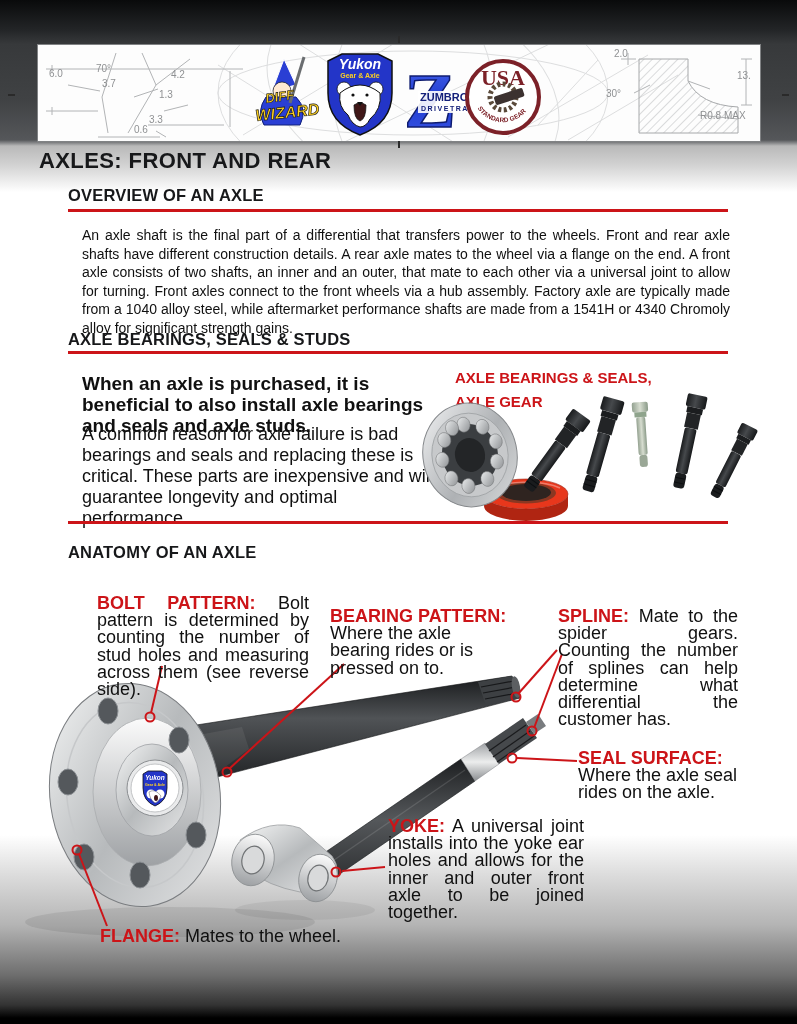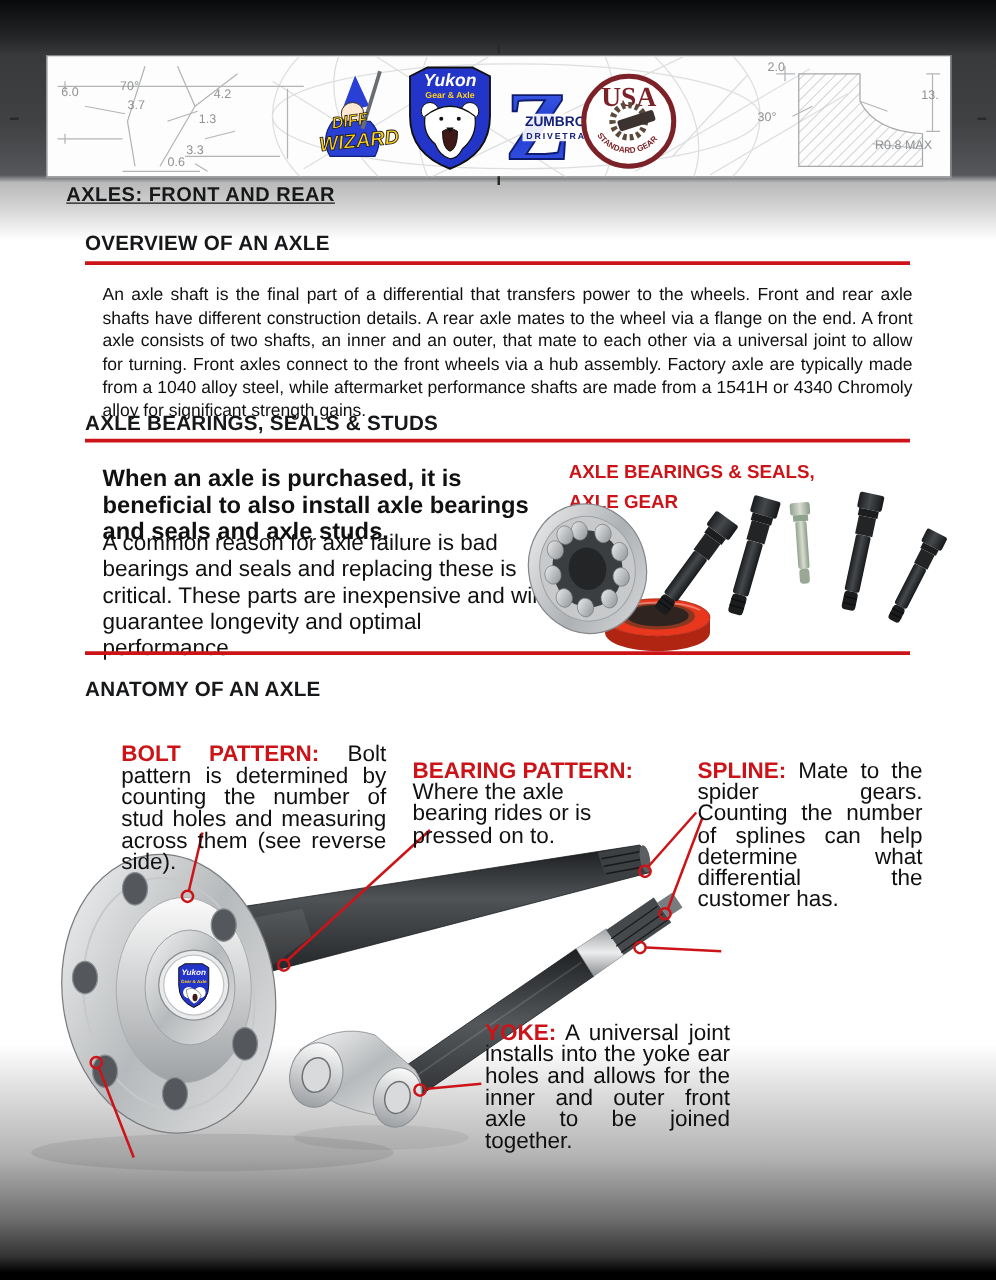--- a/index.html
+++ b/index.html
@@ -8,21 +8,21 @@
     font-family:"Liberation Sans", sans-serif;color:#141414;
     background:linear-gradient(180deg,
       #090a0b 0px,#232527 30px,#37393b 44px,#404244 100px,#55575a 140px,
       #b9b9b9 146px,#d2d2d2 165px,#ffffff 192px,
       #ffffff 835px,#dcdcdc 875px,#b4b4b4 925px,#6e6e6e 975px,#333333 1005px,#000000 1018px);
   }
   
   .banner{position:absolute;left:37px;top:44px;width:722px;height:96px;background:#fdfdfd;border:1px solid #808284;}
   .tick{position:absolute;background:#2a2a2a;}
   
-  .page-title{position:absolute;left:53px;top:148px;font-size:16px;font-weight:bold;letter-spacing:.4px;color:#17181a;text-decoration:underline;}
+  .page-title{position:absolute;left:39px;top:148px;font-size:22px;font-weight:bold;letter-spacing:.4px;color:#17181a;}
   .sec-head{position:absolute;left:68px;font-size:16.5px;font-weight:bold;letter-spacing:.2px;color:#17181a;text-align:center;}
   .red-rule{position:absolute;left:68px;width:660px;height:3px;background:#cc1418;}
   
   .overview-body{position:absolute;left:82px;top:226px;width:648px;font-size:14px;line-height:18.6px;text-align:justify;color:#101010;}
   .brg-p1{position:absolute;left:82px;top:373px;width:348px;font-size:19px;line-height:21px;font-weight:bold;color:#101010;}
   .brg-p2{position:absolute;left:82px;top:424px;width:352px;font-size:18px;line-height:21px;color:#101010;}
   .brg-callout{position:absolute;left:455px;top:366px;font-size:15px;line-height:24px;font-weight:bold;color:#cc1418;}
   .brg-art{position:absolute;left:420px;top:388px;width:370px;height:150px;}
   
   .anatomy{position:absolute;left:0;top:570px;width:797px;height:454px;}
@@ -388,18 +388,26 @@
     <span class="desc">Bolt pattern is determined by counting the number of stud holes and measuring across them (see reverse side).</span>
   </div>
   <div class="lbl lbl-journal">
     <span class="term">BEARING PATTERN:</span>
     <span class="desc">Where the axle bearing rides or is pressed on to.</span>
   </div>
   <div class="lbl lbl-spline just">
     <span class="term">SPLINE:</span>
     <span class="desc">Mate to the spider gears. Counting the number of splines can help determine what differential the customer has.</span>
   </div>
+  <div class="lbl lbl-seal">
+    <span class="term">SEAL SURFACE:</span>
+    <span class="desc">Where the axle seal rides on the axle.</span>
+  </div>
   <div class="lbl lbl-yoke just">
     <span class="term">YOKE:</span>
     <span class="desc">A universal joint installs into the yoke ear holes and allows for the inner and outer front axle to be joined together.</span>
   </div>
+  <div class="lbl lbl-flange">
+    <span class="term">FLANGE:</span>
+    <span class="desc">Mates to the wheel.</span>
+  </div>
 
 </div>
 
 </body></html>

